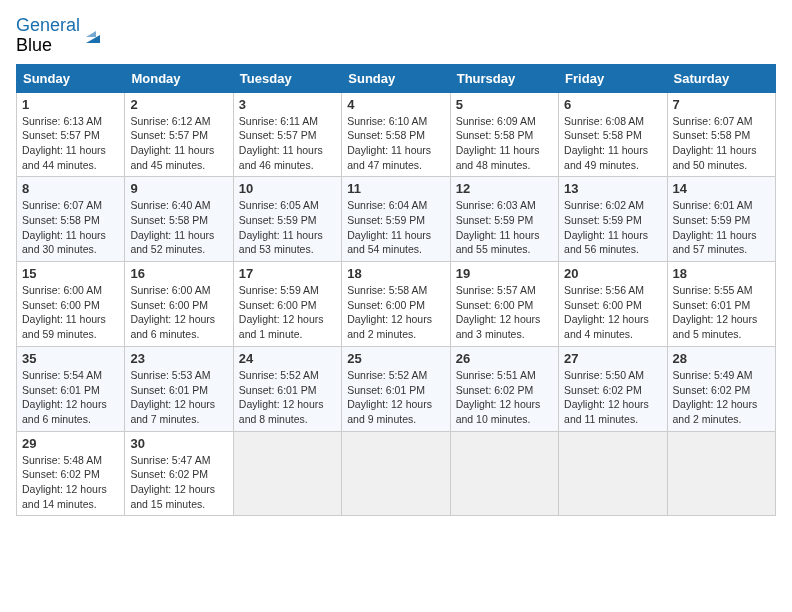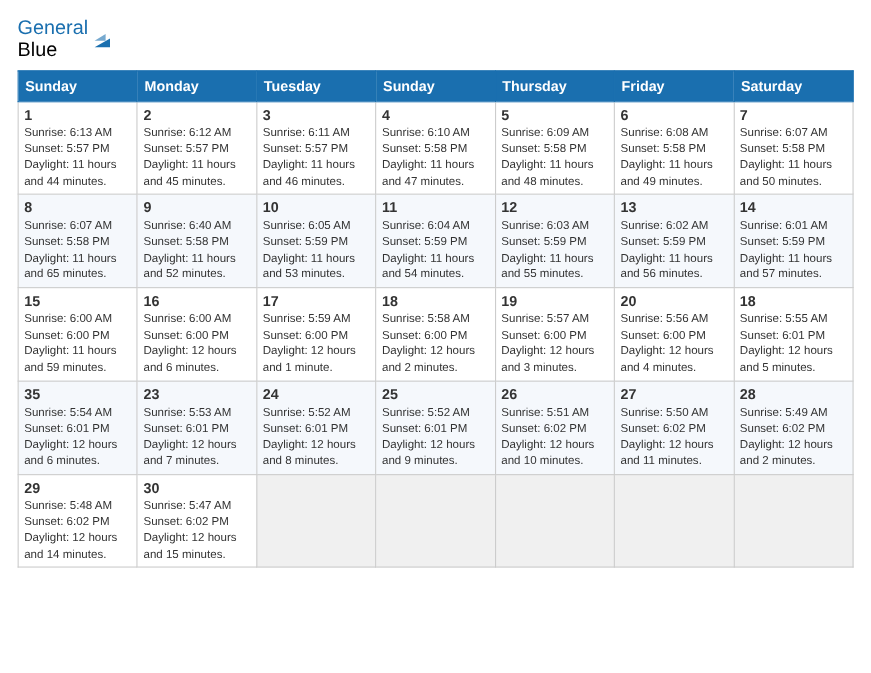--- a/index.html
+++ b/index.html
@@ -152,21 +152,21 @@
           <span class="cell-line">Sunrise: 6:07 AM</span>
           <span class="cell-line">Sunset: 5:58 PM</span>
           <span class="cell-line">Daylight: 11 hours and 50 minutes.</span>
         </td>
       </tr>
       <tr>
         <td>
           <span class="day-num">8</span>
           <span class="cell-line">Sunrise: 6:07 AM</span>
           <span class="cell-line">Sunset: 5:58 PM</span>
-          <span class="cell-line">Daylight: 11 hours and 65 minutes.</span>
+          <span class="cell-line">Daylight: 11 hours and 30 minutes.</span>
         </td>
         <td>
           <span class="day-num">9</span>
           <span class="cell-line">Sunrise: 6:40 AM</span>
           <span class="cell-line">Sunset: 5:58 PM</span>
           <span class="cell-line">Daylight: 11 hours and 52 minutes.</span>
         </td>
         <td>
           <span class="day-num">10</span>
           <span class="cell-line">Sunrise: 6:05 AM</span>

